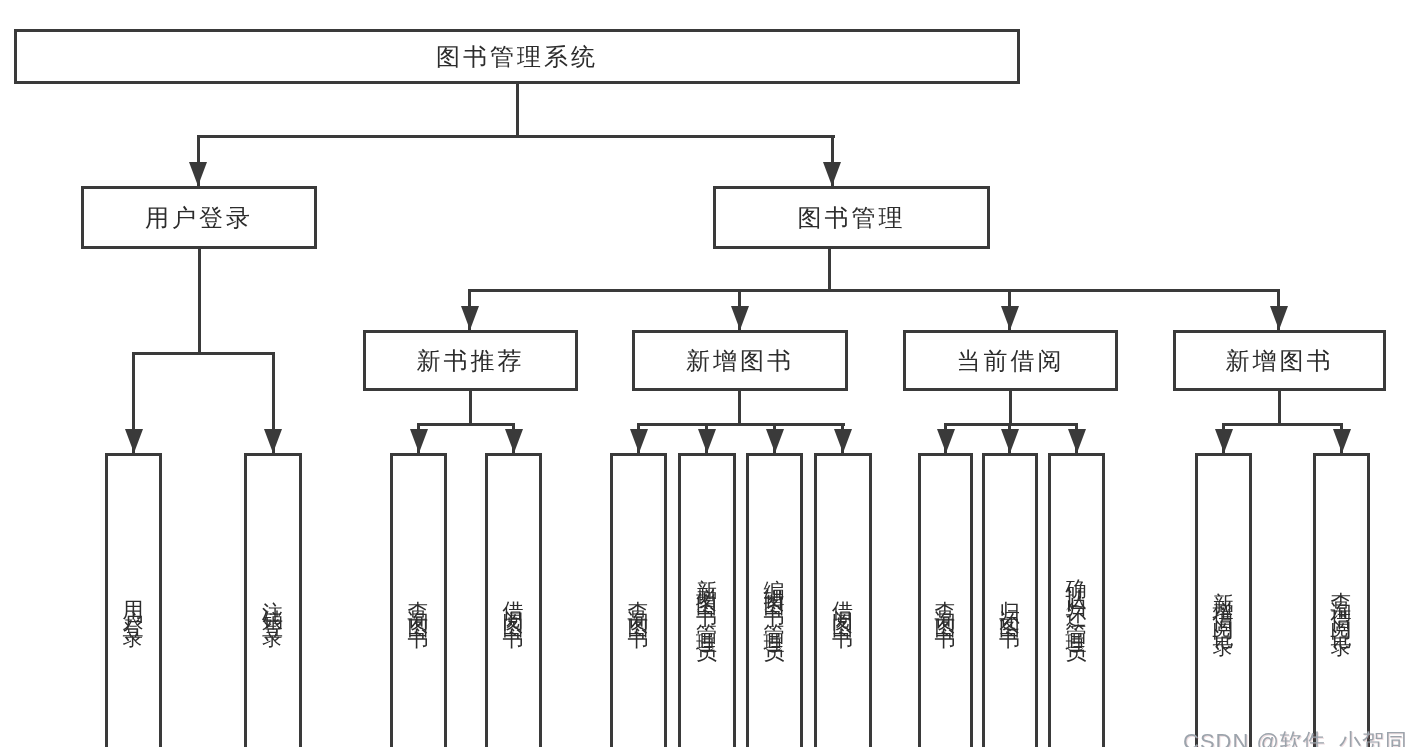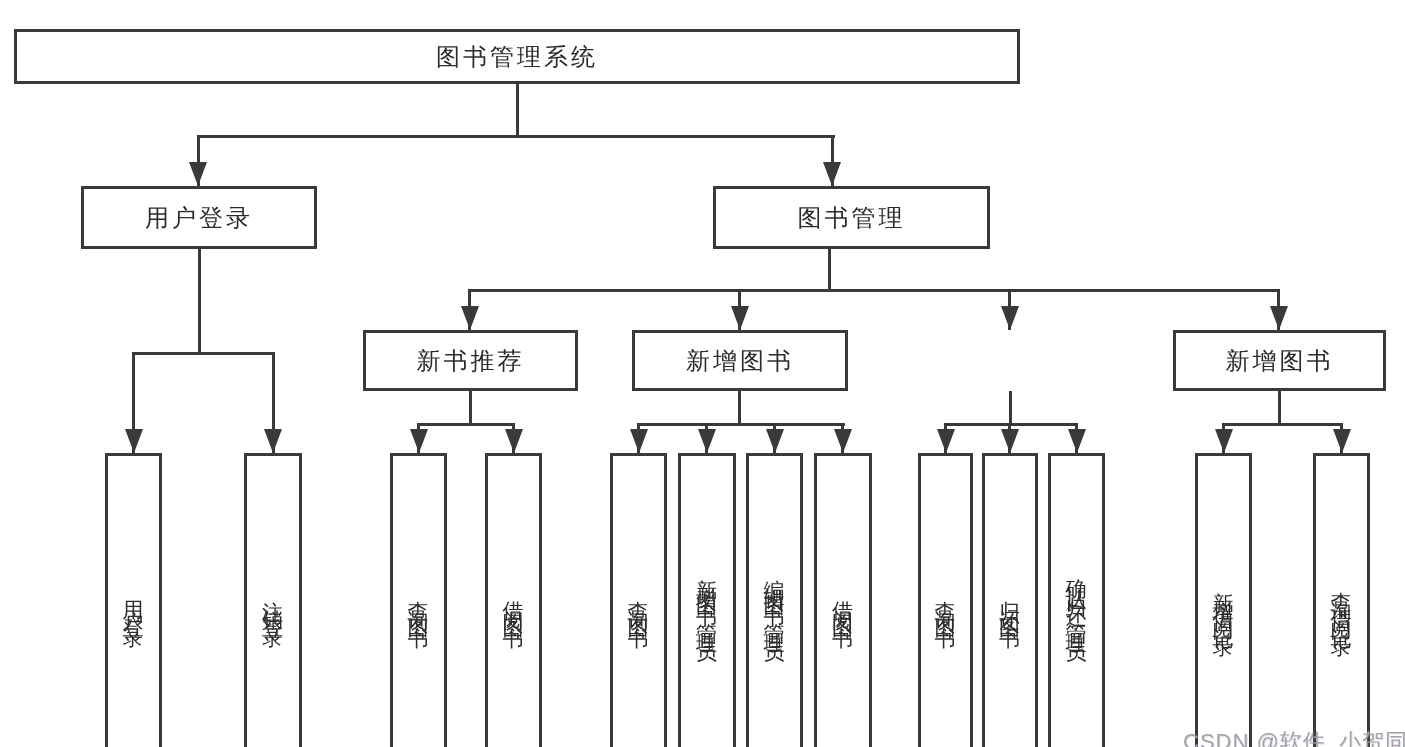--- a/index.html
+++ b/index.html
@@ -83,20 +83,23 @@
   </div>
   <div class="box" style="left:713px; top:170px; width:277px; height:63px;">
     <span class="hlabel">图书管理</span>
   </div>
 
   <div class="box" style="left:363px; top:314px; width:215px; height:61px;">
     <span class="hlabel">新书推荐</span>
   </div>
   <div class="box" style="left:632px; top:314px; width:216px; height:61px;">
     <span class="hlabel">新增图书</span>
+  </div>
+  <div class="box" style="left:903px; top:314px; width:215px; height:61px;">
+    <span class="hlabel">当前借阅</span>
   </div>
   <div class="box" style="left:1173px; top:314px; width:213px; height:61px;">
     <span class="hlabel">新增图书</span>
   </div>
 
   <div class="box" style="left:105px; top:437px; width:57px; height:298px;">
     <span class="vlabel">用户登录</span>
   </div>
   <div class="box" style="left:244px; top:437px; width:58px; height:298px;">
     <span class="vlabel">注销登录</span>

